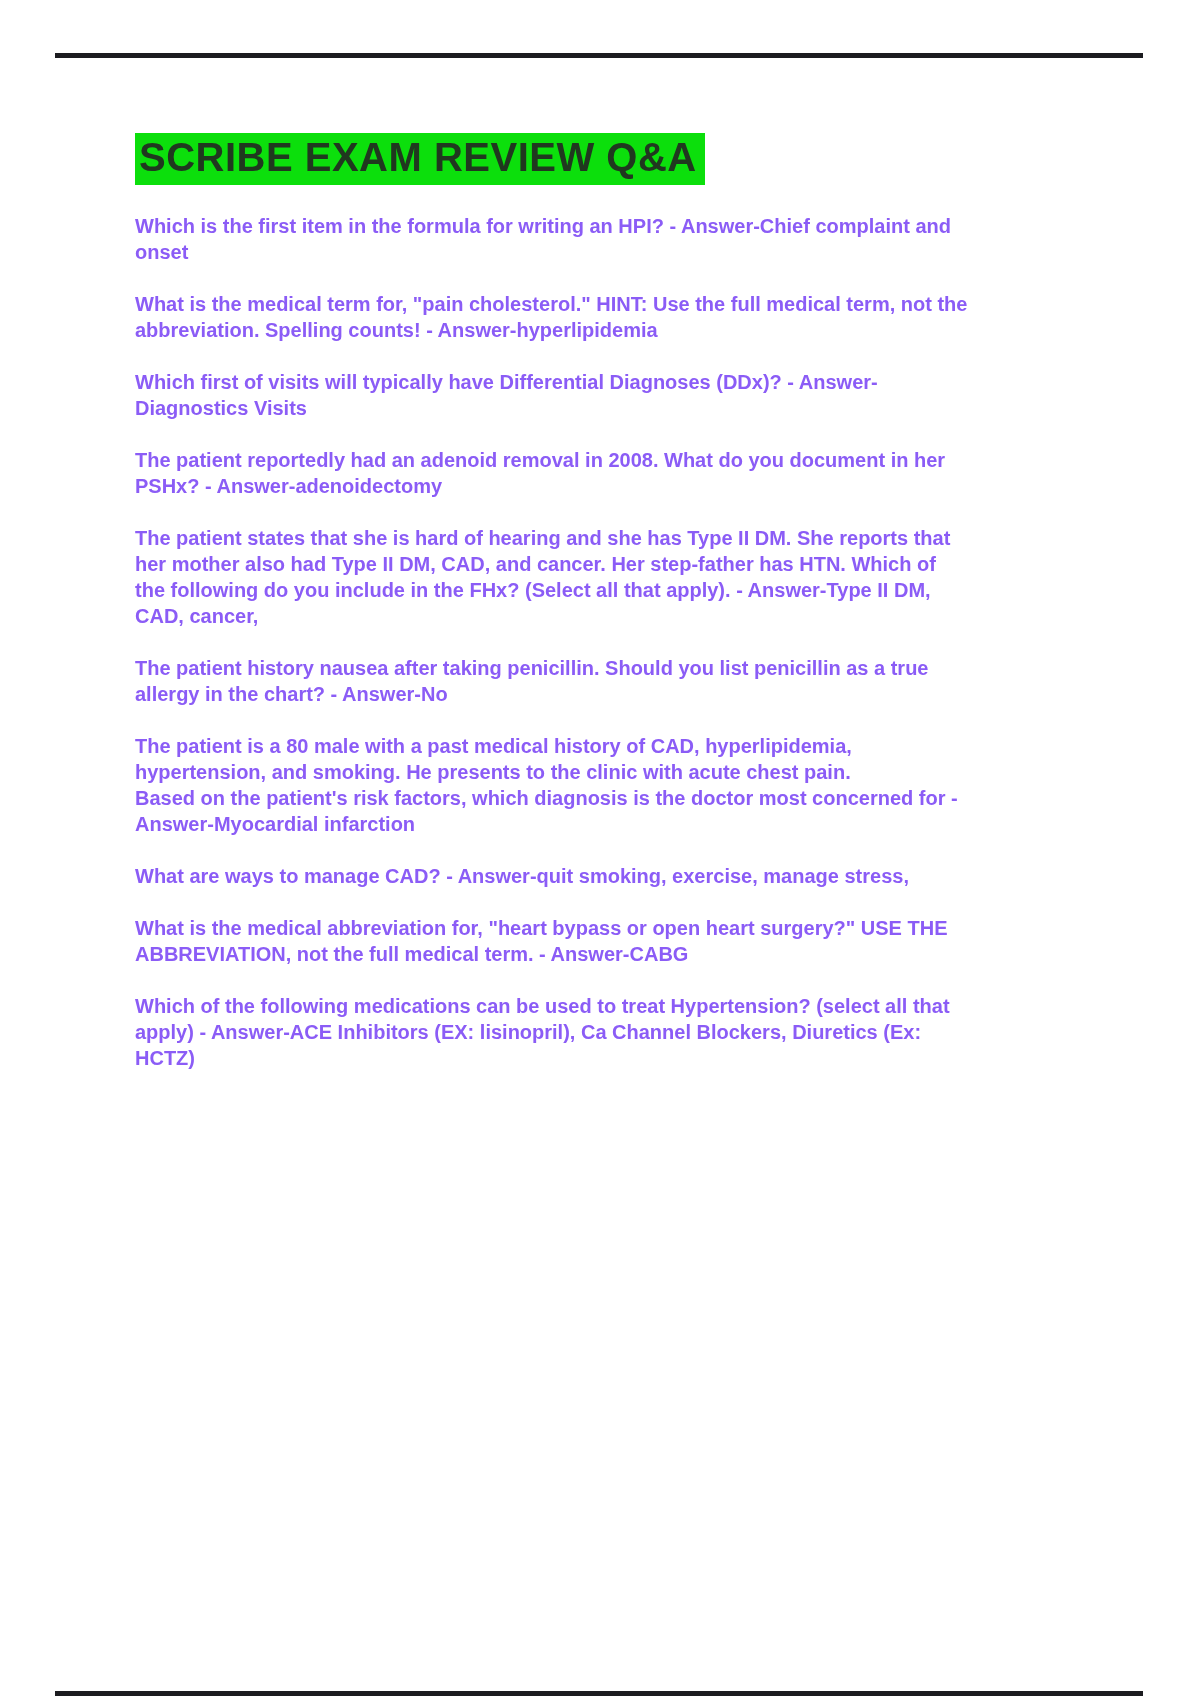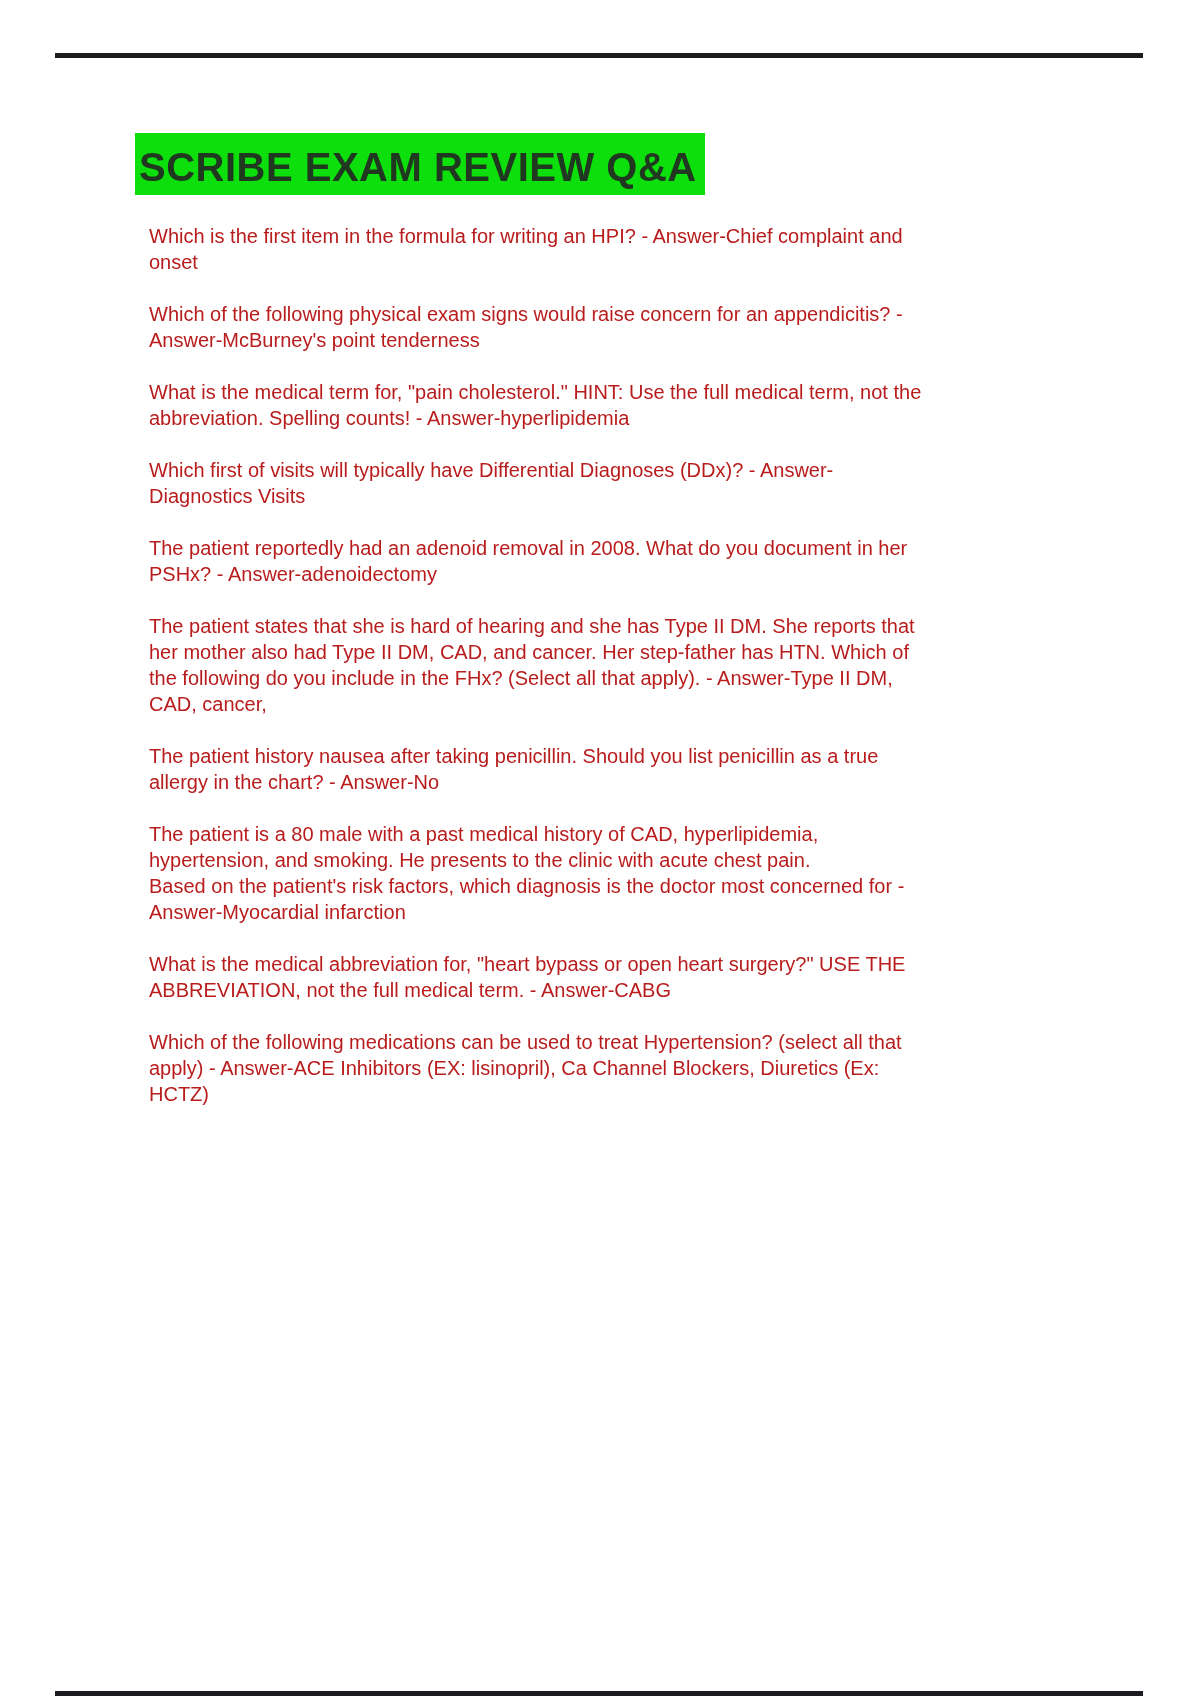--- a/index.html
+++ b/index.html
@@ -33,61 +33,61 @@
   h1.doc-title {
     margin: 0 0 28px 0;
     font-size: 40px;
     line-height: 1.1;
   }
   h1.doc-title .hl {
     display: inline-block;
     background: #0cdf0c;
     color: #20381f;
     font-weight: bold;
-    padding: 12px 8px 6px 4px;
+    padding: 2px 8px 6px 4px;
     letter-spacing: 0.5px;
   }
   .qa-list p {
-    margin: 0 0 26px 14px;
+    margin: 0 0 26px 0;
     font-size: 20px;
     line-height: 26px;
-    color: #b91c1c;
+    color: #8b5cf6;
     white-space: pre-line;
+    font-weight: bold;
   }
 </style>
 </head>
 <body>
 
 <div class="page">
   <div class="rule rule-top"></div>
 
   <div class="content">
     <h1 class="doc-title"><span class="hl">SCRIBE EXAM REVIEW Q&amp;A</span></h1>
 
     <div class="qa-list">
       <p>Which is the first item in the formula for writing an HPI? - Answer-Chief complaint and
 onset</p>
-      <p>Which of the following physical exam signs would raise concern for an appendicitis? -
-Answer-McBurney's point tenderness</p>
       <p>What is the medical term for, "pain cholesterol." HINT: Use the full medical term, not the
 abbreviation. Spelling counts! - Answer-hyperlipidemia</p>
       <p>Which first of visits will typically have Differential Diagnoses (DDx)? - Answer-
 Diagnostics Visits</p>
       <p>The patient reportedly had an adenoid removal in 2008. What do you document in her
 PSHx? - Answer-adenoidectomy</p>
       <p>The patient states that she is hard of hearing and she has Type II DM. She reports that
 her mother also had Type II DM, CAD, and cancer. Her step-father has HTN. Which of
 the following do you include in the FHx? (Select all that apply). - Answer-Type II DM,
 CAD, cancer,</p>
       <p>The patient history nausea after taking penicillin. Should you list penicillin as a true
 allergy in the chart? - Answer-No</p>
       <p>The patient is a 80 male with a past medical history of CAD, hyperlipidemia,
 hypertension, and smoking. He presents to the clinic with acute chest pain.
 Based on the patient's risk factors, which diagnosis is the doctor most concerned for -
 Answer-Myocardial infarction</p>
+      <p>What are ways to manage CAD? - Answer-quit smoking, exercise, manage stress,</p>
       <p>What is the medical abbreviation for, "heart bypass or open heart surgery?" USE THE
 ABBREVIATION, not the full medical term. - Answer-CABG</p>
       <p>Which of the following medications can be used to treat Hypertension? (select all that
 apply) - Answer-ACE Inhibitors (EX: lisinopril), Ca Channel Blockers, Diuretics (Ex:
 HCTZ)</p>
     </div>
   </div>
 
   <div class="rule rule-bottom"></div>
 </div>

